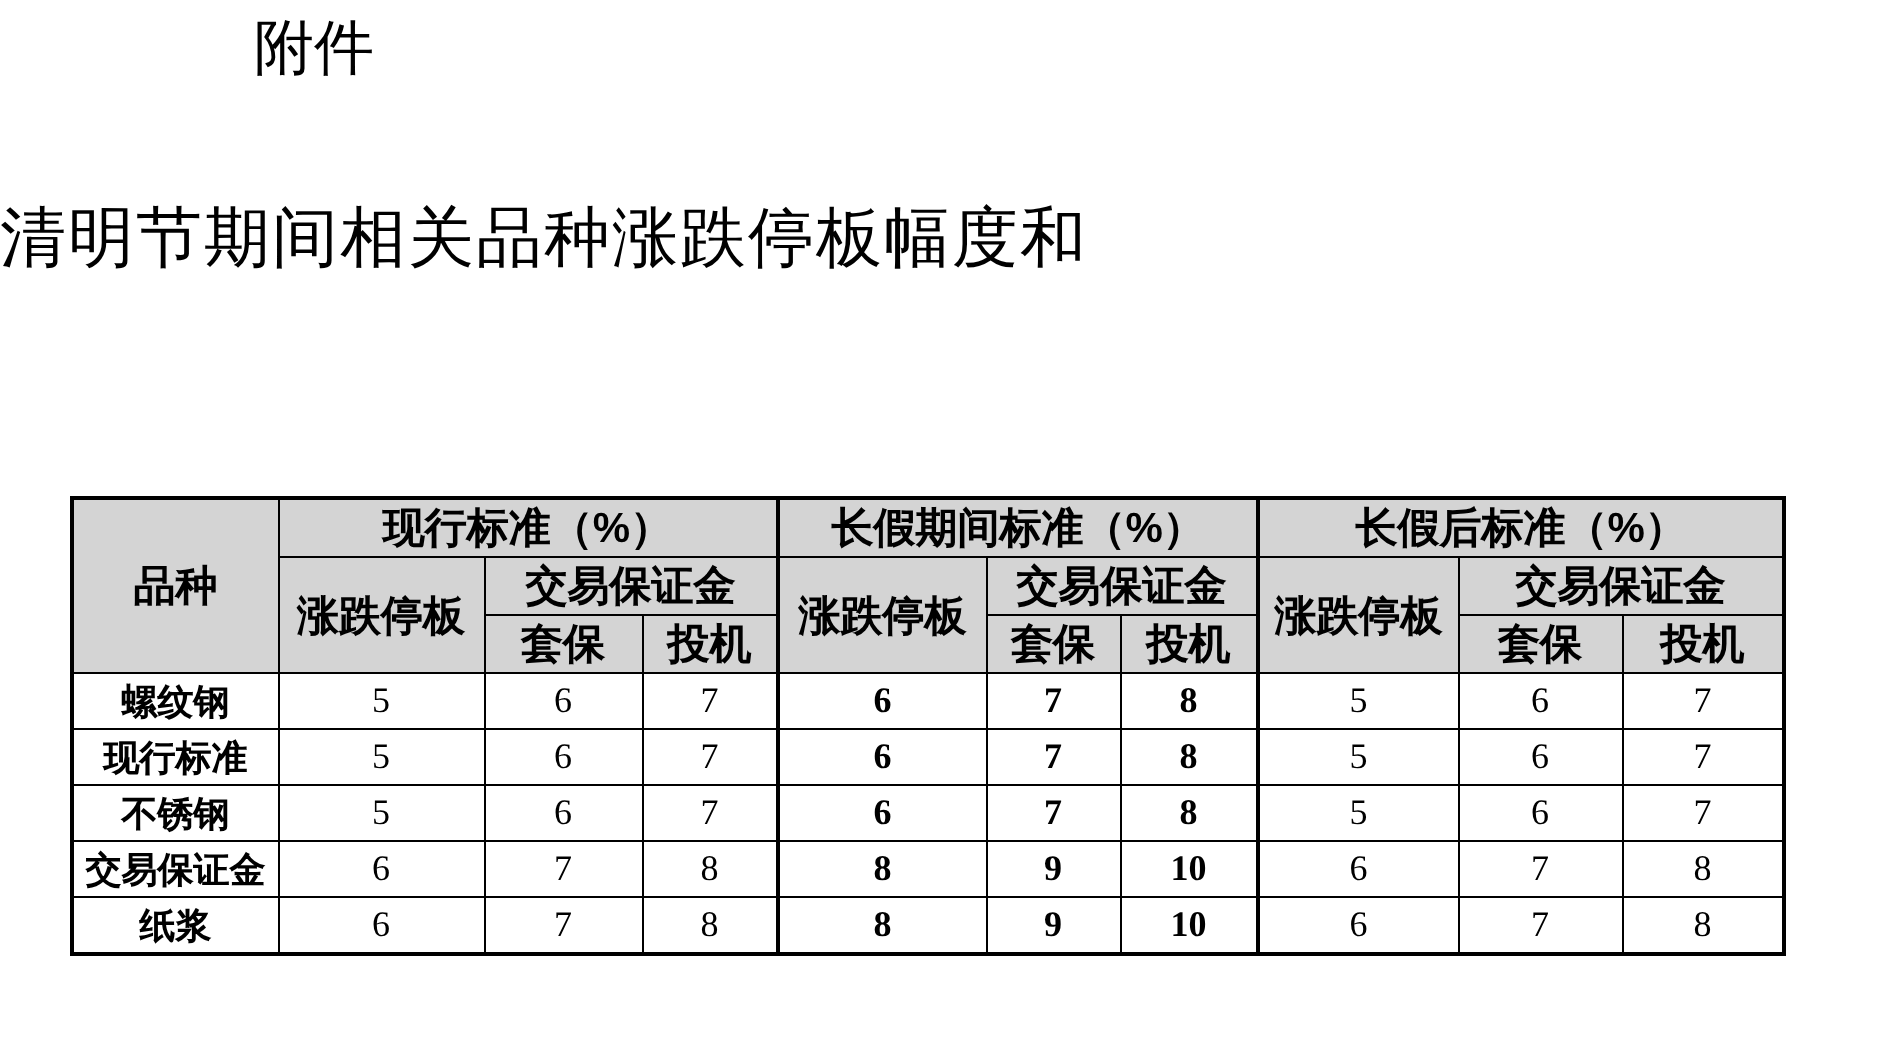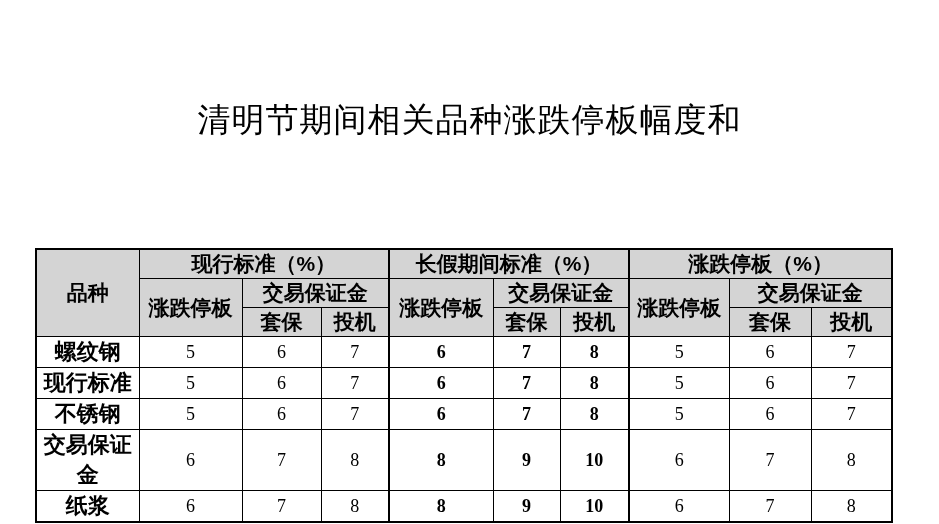--- a/index.html
+++ b/index.html
@@ -22,21 +22,21 @@
     top: 4px;
     font-size: 30px;
     font-family: "Liberation Serif", serif;
     white-space: nowrap;
   }
   .title {
     position: absolute;
     left: 0;
     top: 94px;
     width: 939px;
-    text-align: center;
+    text-align: left;
     font-size: 33px;
     line-height: 52px;
     letter-spacing: 1px;
     font-family: "Liberation Serif", serif;
     white-space: nowrap;
   }
   table.adjust-table {
     position: absolute;
     left: 35px;
     top: 248px;
@@ -60,40 +60,41 @@
     font-size: 21px;
   }
   tr.hrow1 th { height: 28px; }
   tr.hrow2 th { height: 28px; }
   tr.hrow3 th { height: 28px; }
   tbody tr td { height: 27px; }
   td.variety {
     background: #ffffff;
     font-family: "Liberation Sans", sans-serif;
     font-weight: bold;
-    font-size: 22px;
+    font-size: 18px;
   }
   td.num {
     font-family: "Liberation Serif", serif;
     font-size: 18px;
     font-weight: normal;
   }
   td.num.bold {
     font-weight: bold;
   }
   .sec-start {
     border-left-width: 2px !important;
     margin-top: 13px;
   }
 </style>
 </head>
 <body>
 
 <div class="page">
 
+  <div class="attachment">附件</div>
 
   <div class="title">
     <div>清明节期间相关品种涨跌停板幅度和</div>
   </div>
 
   <table class="adjust-table">
     <colgroup>
       <col style="width:103px">
         <col style="width:103px">
         <col style="width:79px">
@@ -103,21 +104,21 @@
         <col style="width:69px">
       <col style="width:100px">
         <col style="width:82px">
         <col style="width:81px">
     </colgroup>
     <thead>
       <tr class="hrow1">
         <th rowspan="3">品种</th>
         <th colspan="3">现行标准（%）</th>
         <th colspan="3" class="sec-start">长假期间标准（%）</th>
-        <th colspan="3" class="sec-start">涨跌停板（%）</th>
+        <th colspan="3" class="sec-start">长假后标准（%）</th>
       </tr>
       <tr class="hrow2">
         <th rowspan="2">涨跌停板</th>
         <th colspan="2">交易保证金</th>
         <th rowspan="2" class="sec-start">涨跌停板</th>
         <th colspan="2">交易保证金</th>
         <th rowspan="2" class="sec-start">涨跌停板</th>
         <th colspan="2">交易保证金</th>
       </tr>
       <tr class="hrow3">

